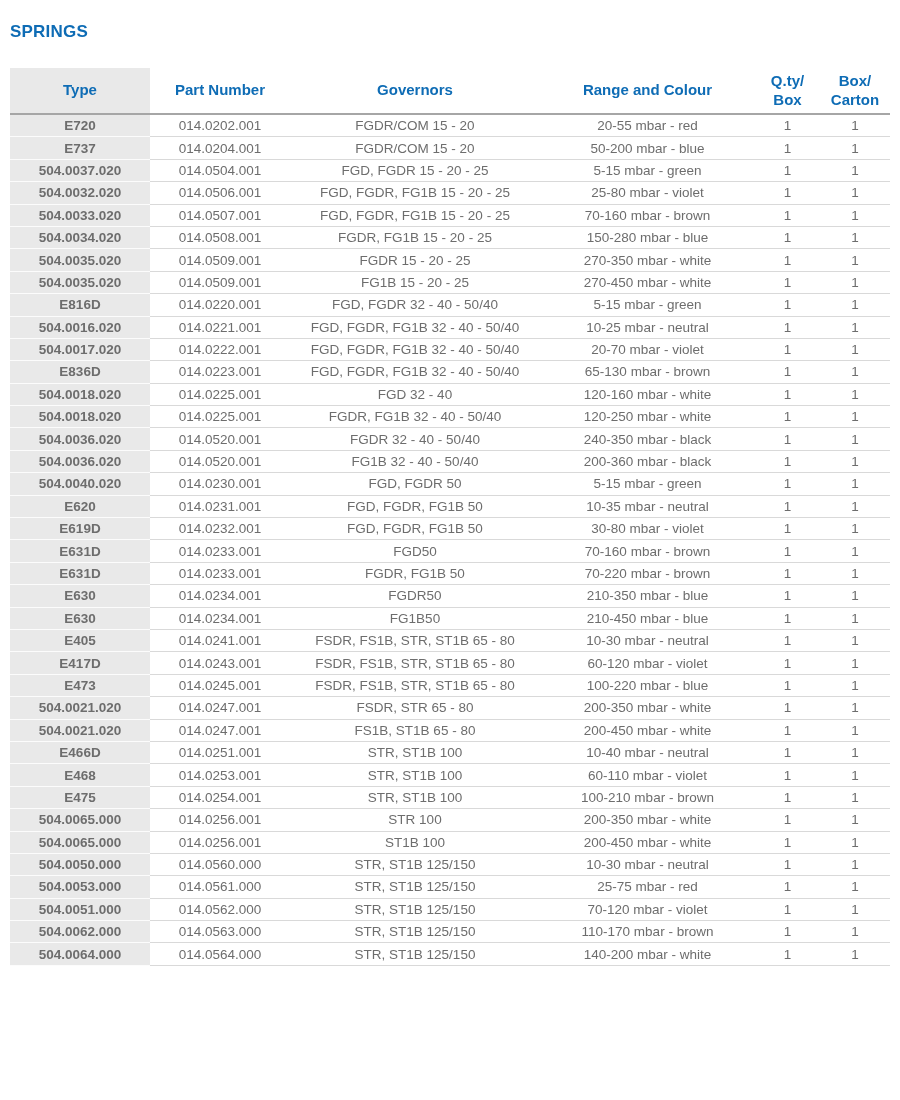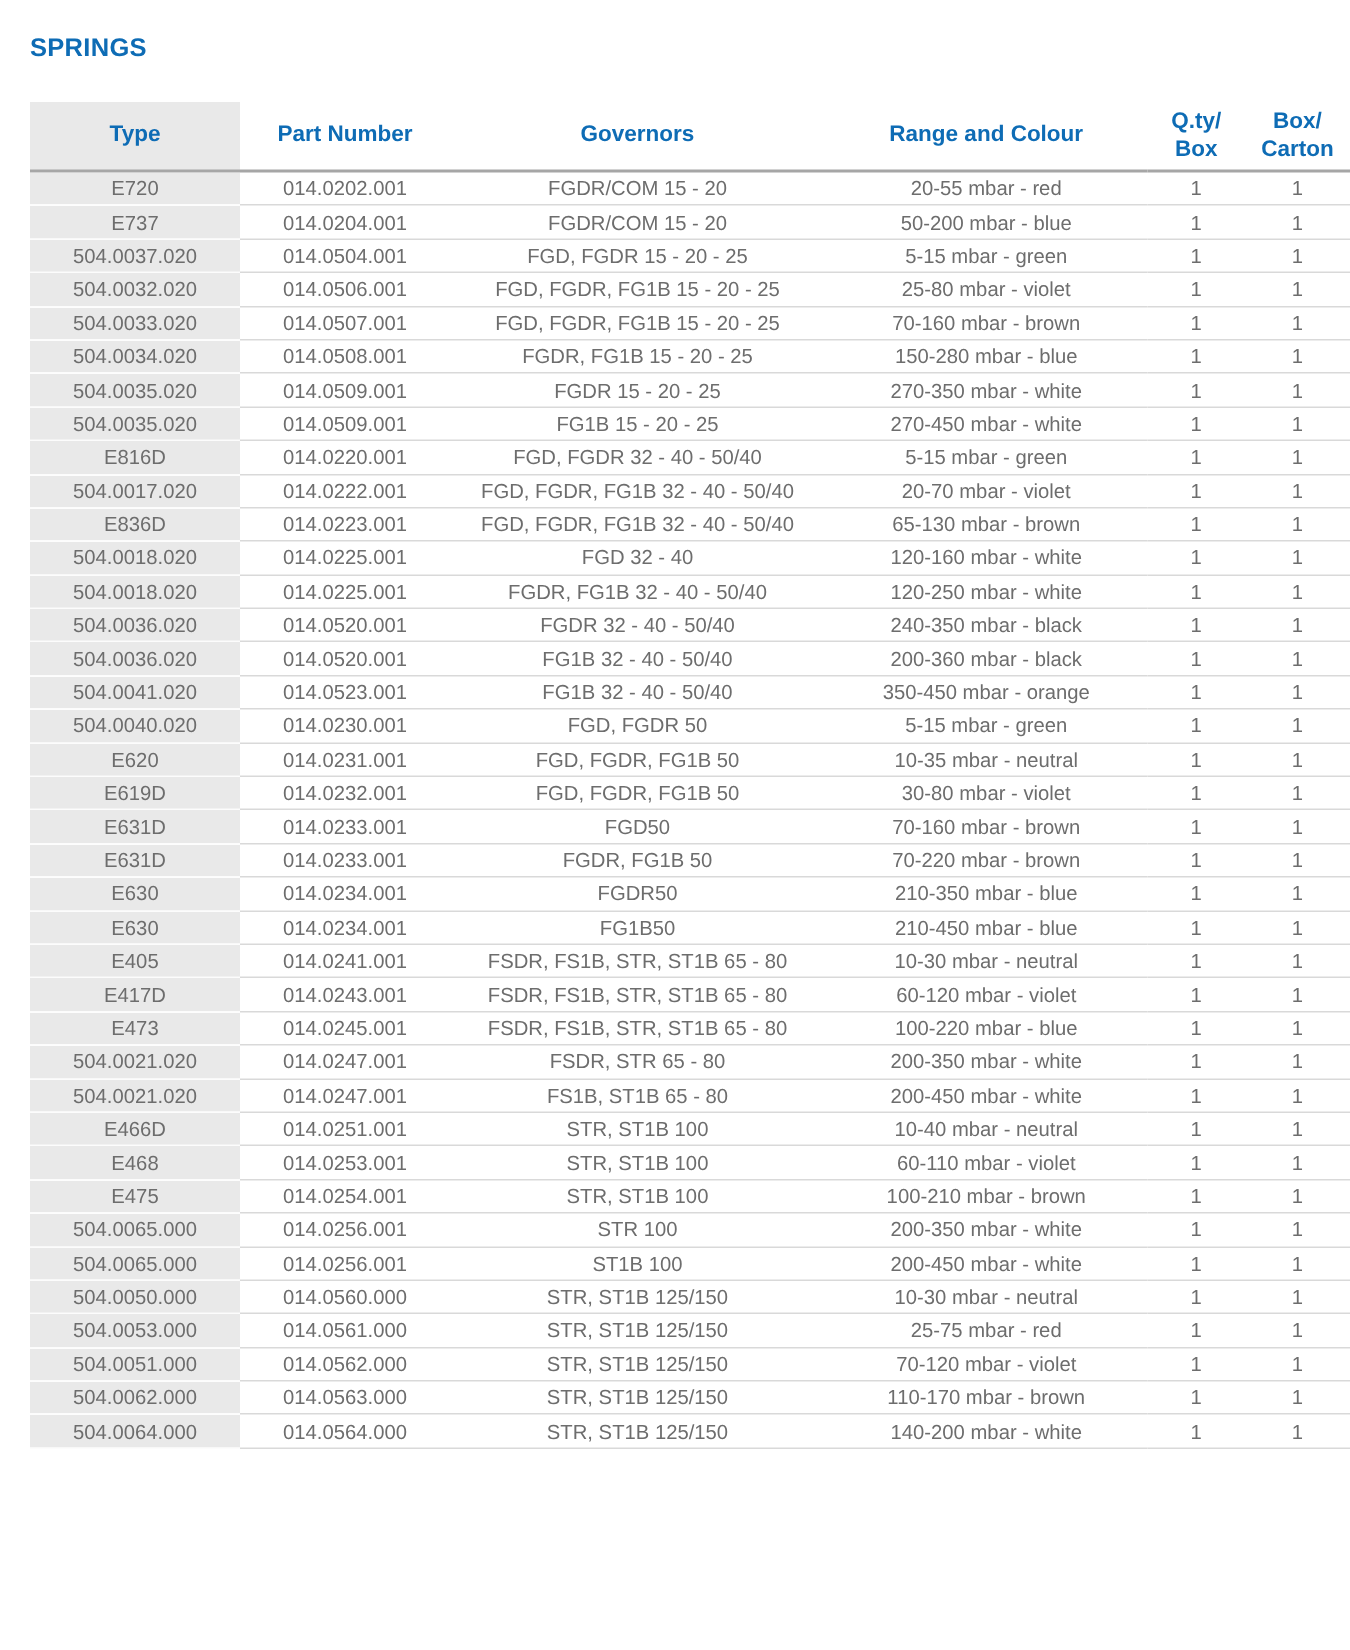--- a/index.html
+++ b/index.html
@@ -8,21 +8,21 @@
     background: #ffffff;
     width: 900px;
     height: 1100px;
     overflow: hidden;
     font-family: "Liberation Sans", "DejaVu Sans", sans-serif;
   }
   .page {
     box-sizing: border-box;
     width: 900px;
     height: 840px;
-    padding: 22px 10px 0 20px;
+    padding: 22px 10px 0 10px;
   }
   .page-title {
     margin: 0 0 0 0;
     font-size: 17px;
     font-weight: bold;
     color: #0e6cb5;
     letter-spacing: 0.2px;
   }
   table.springs {
     margin-top: 26px;
@@ -61,20 +61,21 @@
     text-align: center;
     vertical-align: middle;
     background: #ffffff;
     border-bottom: 1px solid #d9d9d9;
     white-space: nowrap;
     overflow: hidden;
   }
   td.type-col {
     background: #e9e9e9;
     border-bottom: 1px solid #fcfcfc;
+    font-weight: bold;
   }
 </style>
 </head>
 <body>
 
 <div class="page">
   <h1 class="page-title">SPRINGS</h1>
 
   <table class="springs">
     <colgroup>
@@ -164,20 +165,28 @@
         </tr>
         <tr>
           <td class="type-col">E816D</td>
           <td>014.0220.001</td>
           <td>FGD, FGDR 32 - 40 - 50/40</td>
           <td>5-15 mbar - green</td>
           <td>1</td>
           <td>1</td>
         </tr>
         <tr>
+          <td class="type-col">504.0016.020</td>
+          <td>014.0221.001</td>
+          <td>FGD, FGDR, FG1B 32 - 40 - 50/40</td>
+          <td>10-25 mbar - neutral</td>
+          <td>1</td>
+          <td>1</td>
+        </tr>
+        <tr>
           <td class="type-col">504.0017.020</td>
           <td>014.0222.001</td>
           <td>FGD, FGDR, FG1B 32 - 40 - 50/40</td>
           <td>20-70 mbar - violet</td>
           <td>1</td>
           <td>1</td>
         </tr>
         <tr>
           <td class="type-col">E836D</td>
           <td>014.0223.001</td>
@@ -208,28 +217,20 @@
           <td>FGDR 32 - 40 - 50/40</td>
           <td>240-350 mbar - black</td>
           <td>1</td>
           <td>1</td>
         </tr>
         <tr>
           <td class="type-col">504.0036.020</td>
           <td>014.0520.001</td>
           <td>FG1B 32 - 40 - 50/40</td>
           <td>200-360 mbar - black</td>
-          <td>1</td>
-          <td>1</td>
-        </tr>
-        <tr>
-          <td class="type-col">504.0041.020</td>
-          <td>014.0523.001</td>
-          <td>FG1B 32 - 40 - 50/40</td>
-          <td>350-450 mbar - orange</td>
           <td>1</td>
           <td>1</td>
         </tr>
         <tr>
           <td class="type-col">504.0040.020</td>
           <td>014.0230.001</td>
           <td>FGD, FGDR 50</td>
           <td>5-15 mbar - green</td>
           <td>1</td>
           <td>1</td>

